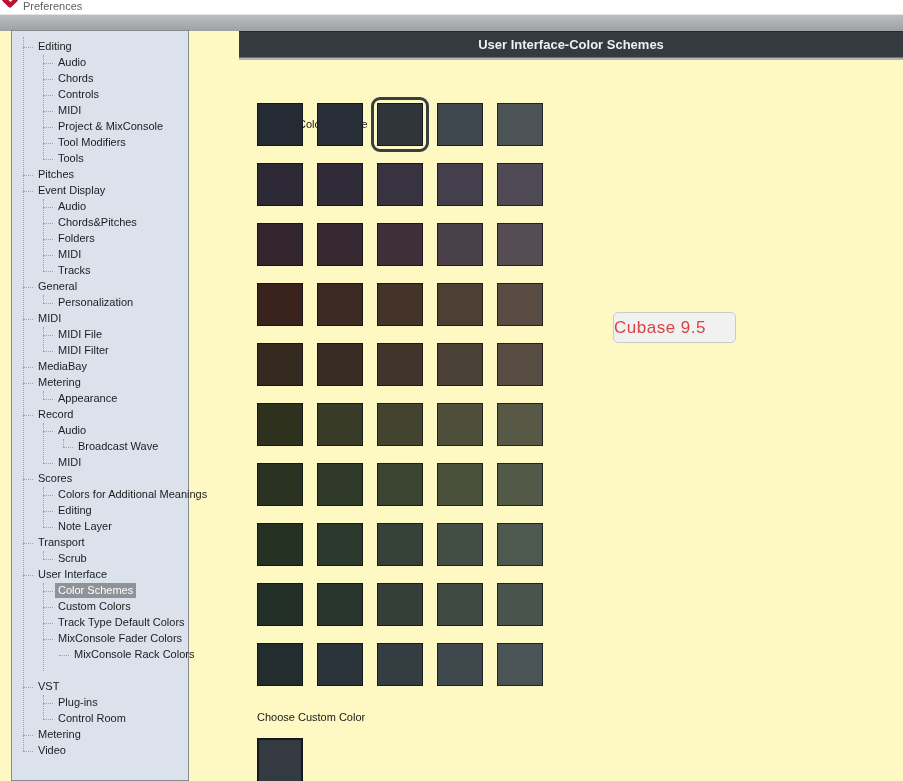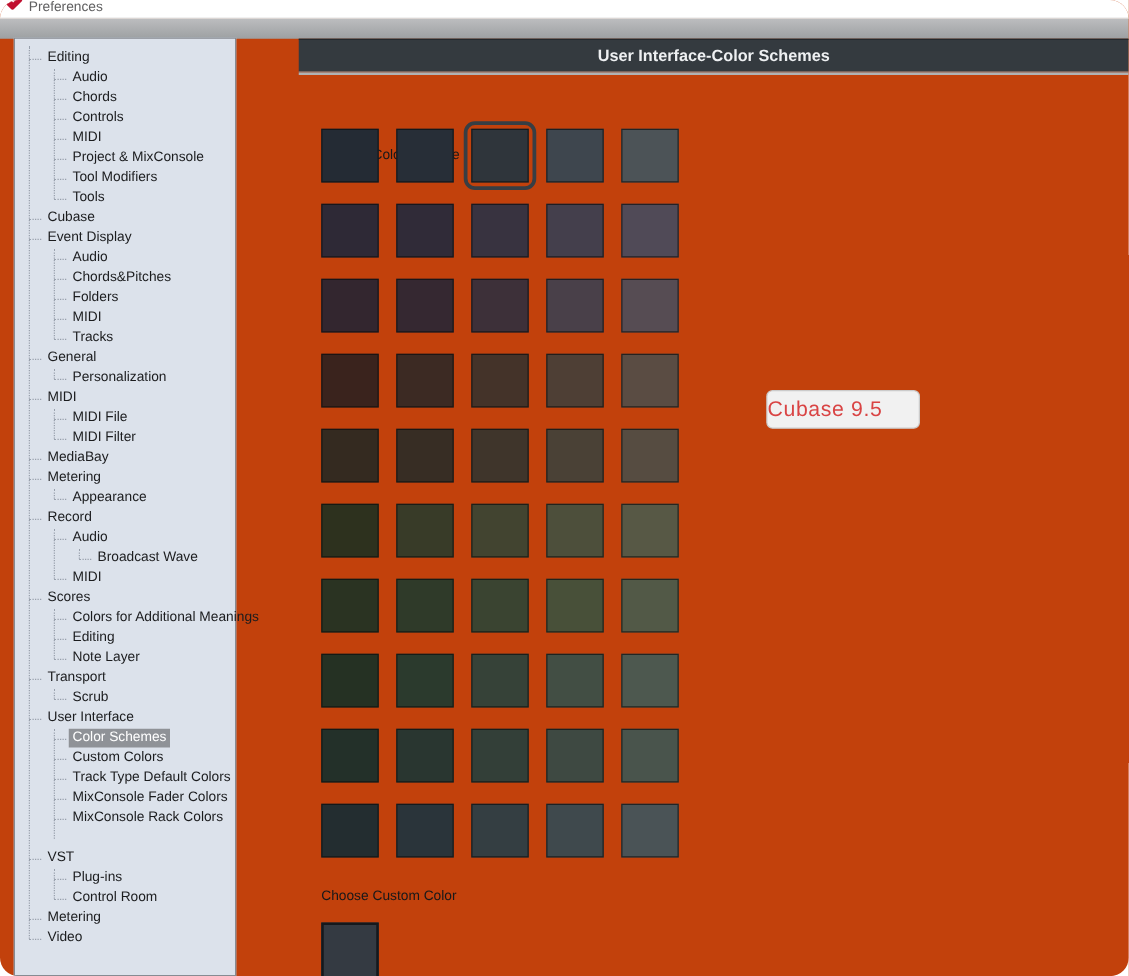--- a/index.html
+++ b/index.html
@@ -55,21 +55,21 @@
               border:2px solid #15181c; }
 
   
   .version-badge { position:absolute; left:613px; top:312px; width:123px; height:31px;
               background:#f1f1f1; border:1px solid #cbcbcb; border-radius:5px;
               text-align:left; line-height:29px; font-size:17px; letter-spacing:0.5px; }
 </style>
 </head>
 <body>
 
-<div id="screen" style="background: #c2410c; border-radius: 15px;">
+<div id="screen" style="background: #fef9c3;">
 
   <div class="titlebar">
     <span class="app-logo" style="background: rgb(192, 16, 48);"></span>
     <span class="app-logo-notch"></span>
     <span class="titlebar-text">Preferences</span>
   </div>
 
   <div class="top-strip"></div>
 
   <div class="sidebar" style="background: rgb(220, 226, 235);">
@@ -87,21 +87,21 @@
         <div class="tree-spine" style="left: 31px; top: 552px; height: 88px;"></div>
         <div class="tree-spine" style="left: 31px; top: 664px; height: 24px;"></div>
         <div class="tree-item" style="left: 11px; top: 8px;"><span class="tree-label">Editing</span></div>
         <div class="tree-item" style="left: 31px; top: 24px;"><span class="tree-label">Audio</span></div>
         <div class="tree-item" style="left: 31px; top: 40px;"><span class="tree-label">Chords</span></div>
         <div class="tree-item" style="left: 31px; top: 56px;"><span class="tree-label">Controls</span></div>
         <div class="tree-item" style="left: 31px; top: 72px;"><span class="tree-label">MIDI</span></div>
         <div class="tree-item" style="left: 31px; top: 88px;"><span class="tree-label">Project &amp; MixConsole</span></div>
         <div class="tree-item" style="left: 31px; top: 104px;"><span class="tree-label">Tool Modifiers</span></div>
         <div class="tree-item" style="left: 31px; top: 120px;"><span class="tree-label">Tools</span></div>
-        <div class="tree-item" style="left: 11px; top: 136px;"><span class="tree-label">Cubase</span></div>
+        <div class="tree-item" style="left: 11px; top: 136px;"><span class="tree-label">Pitches</span></div>
         <div class="tree-item" style="left: 11px; top: 152px;"><span class="tree-label">Event Display</span></div>
         <div class="tree-item" style="left: 31px; top: 168px;"><span class="tree-label">Audio</span></div>
         <div class="tree-item" style="left: 31px; top: 184px;"><span class="tree-label">Chords&amp;Pitches</span></div>
         <div class="tree-item" style="left: 31px; top: 200px;"><span class="tree-label">Folders</span></div>
         <div class="tree-item" style="left: 31px; top: 216px;"><span class="tree-label">MIDI</span></div>
         <div class="tree-item" style="left: 31px; top: 232px;"><span class="tree-label">Tracks</span></div>
         <div class="tree-item" style="left: 11px; top: 248px;"><span class="tree-label">General</span></div>
         <div class="tree-item" style="left: 31px; top: 264px;"><span class="tree-label">Personalization</span></div>
         <div class="tree-item" style="left: 11px; top: 280px;"><span class="tree-label">MIDI</span></div>
         <div class="tree-item" style="left: 31px; top: 296px;"><span class="tree-label">MIDI File</span></div>
@@ -117,21 +117,21 @@
         <div class="tree-item" style="left: 31px; top: 456px;"><span class="tree-label">Colors for Additional Meanings</span></div>
         <div class="tree-item" style="left: 31px; top: 472px;"><span class="tree-label">Editing</span></div>
         <div class="tree-item" style="left: 31px; top: 488px;"><span class="tree-label">Note Layer</span></div>
         <div class="tree-item" style="left: 11px; top: 504px;"><span class="tree-label">Transport</span></div>
         <div class="tree-item" style="left: 31px; top: 520px;"><span class="tree-label">Scrub</span></div>
         <div class="tree-item" style="left: 11px; top: 536px;"><span class="tree-label">User Interface</span></div>
         <div class="tree-item selected" style="left: 31px; top: 552px;"><span class="tree-label">Color Schemes</span></div>
         <div class="tree-item" style="left: 31px; top: 568px;"><span class="tree-label">Custom Colors</span></div>
         <div class="tree-item" style="left: 31px; top: 584px;"><span class="tree-label">Track Type Default Colors</span></div>
         <div class="tree-item" style="left: 31px; top: 600px;"><span class="tree-label">MixConsole Fader Colors</span></div>
-        <div class="tree-item" style="left: 31px; top: 616px; text-decoration: underline;"><span class="tree-label">MixConsole Rack Colors</span></div>
+        <div class="tree-item" style="left: 47px; top: 616px; text-decoration: underline;"><span class="tree-label">MixConsole Rack Colors</span></div>
         <div class="tree-item" style="left: 11px; top: 648px;"><span class="tree-label">VST</span></div>
         <div class="tree-item" style="left: 31px; top: 664px;"><span class="tree-label">Plug-ins</span></div>
         <div class="tree-item" style="left: 31px; top: 680px;"><span class="tree-label">Control Room</span></div>
         <div class="tree-item" style="left: 11px; top: 696px;"><span class="tree-label">Metering</span></div>
         <div class="tree-item" style="left: 11px; top: 712px;"><span class="tree-label">Video</span></div>
       </div>
   </div>
 
   <div class="section-header" style="background: rgb(52, 58, 63);">User Interface-Color Schemes</div>
   <div class="header-underline-dark"></div>

